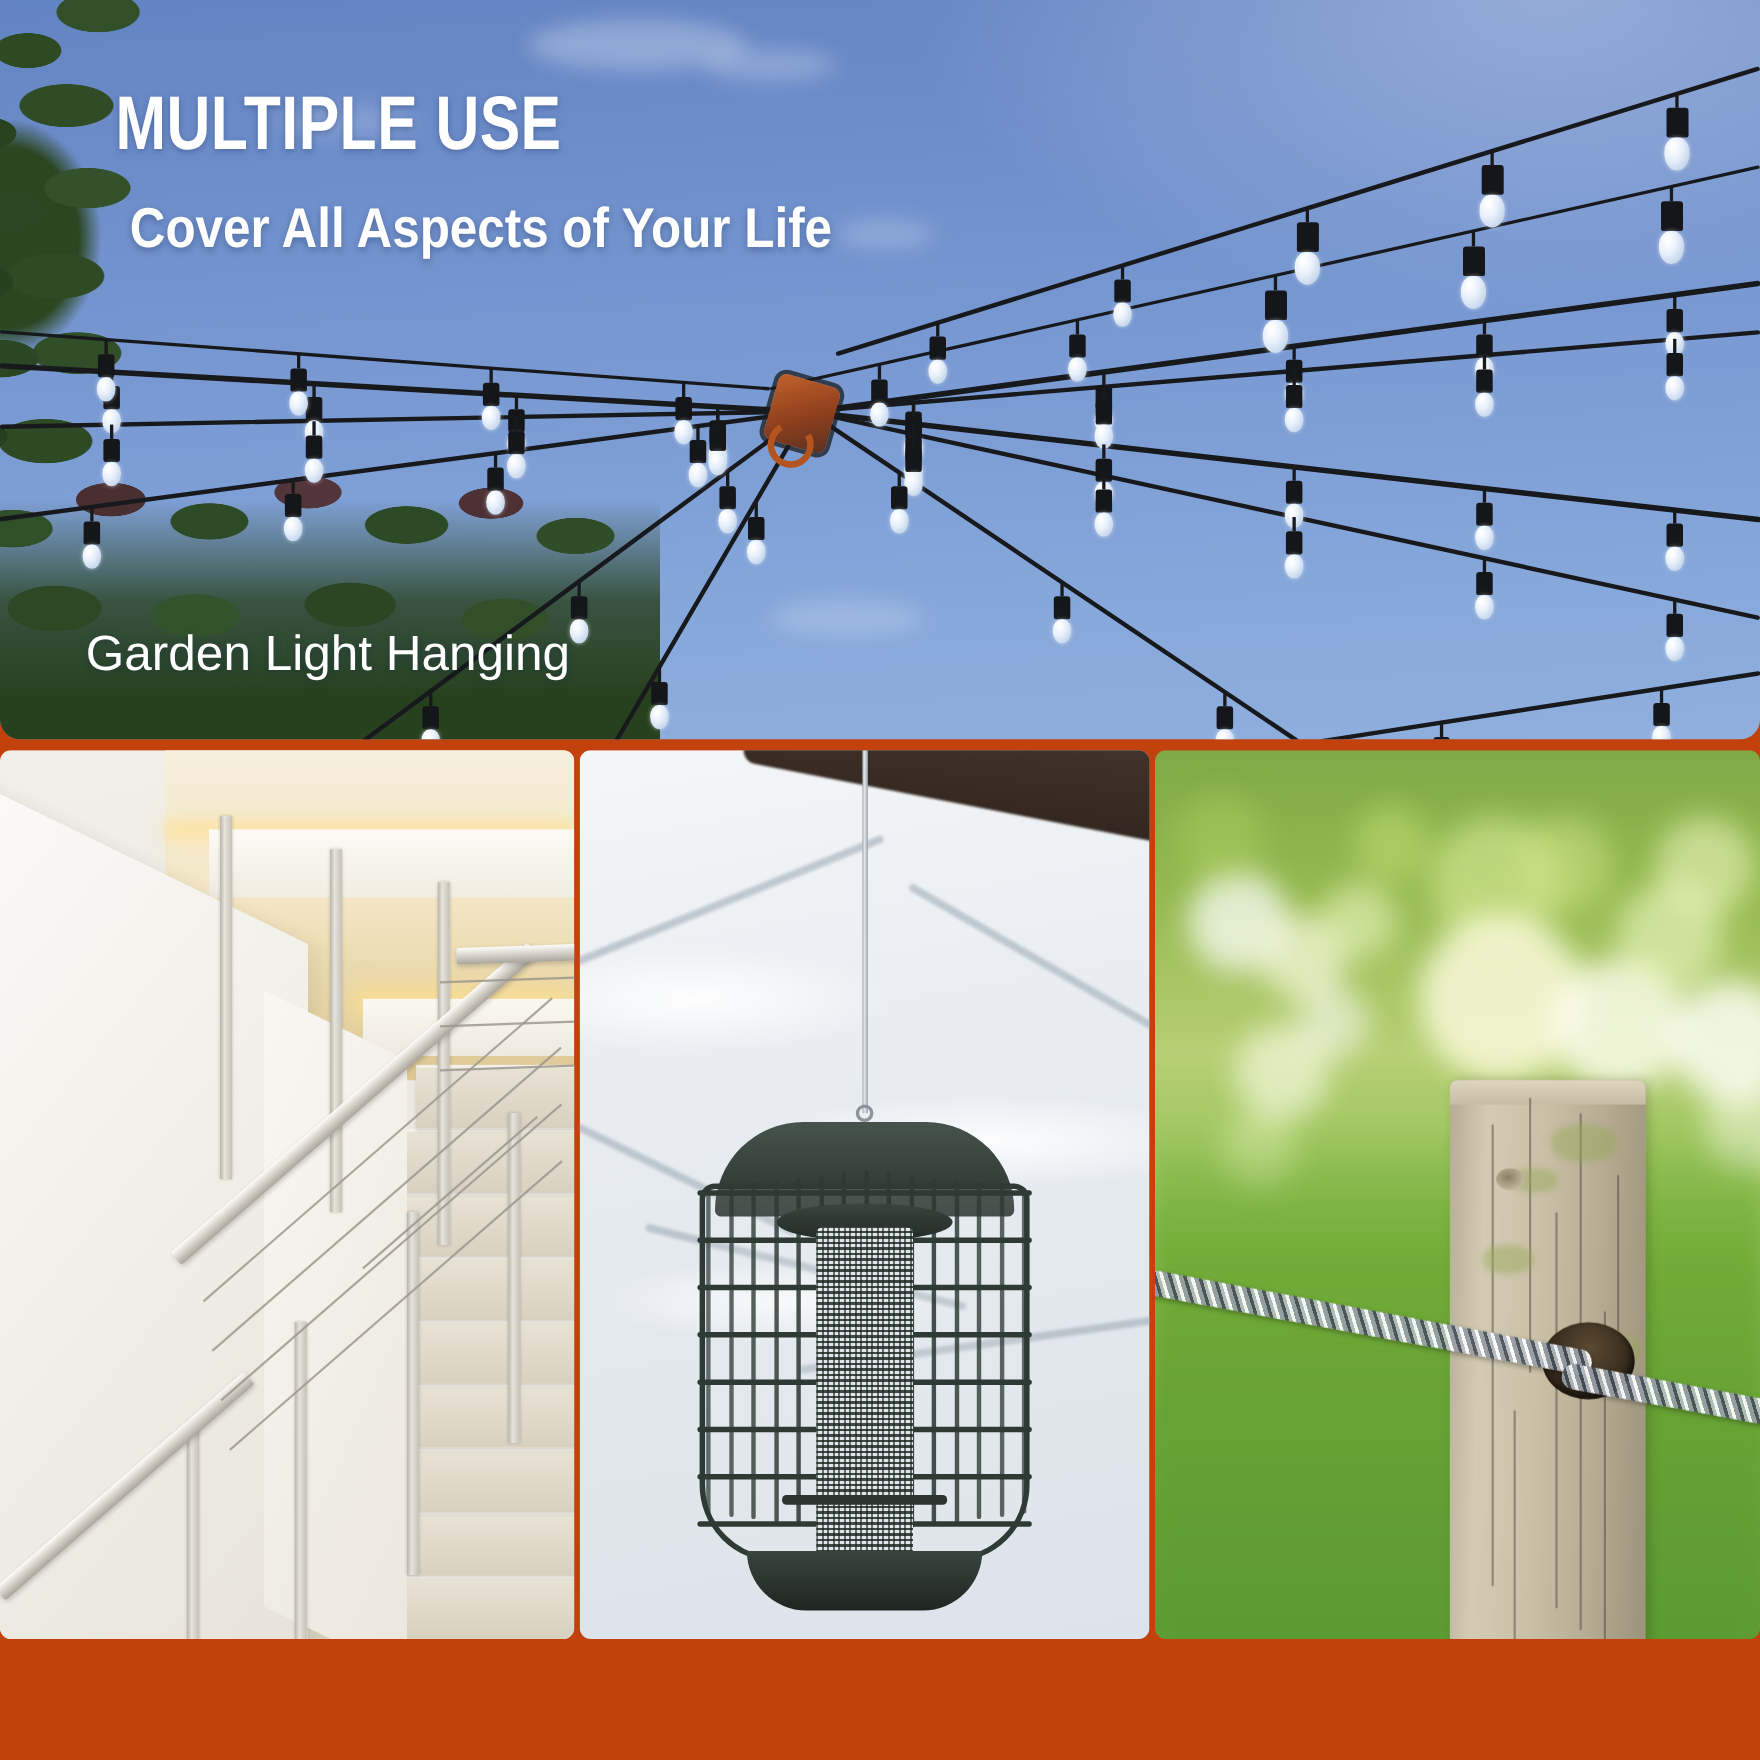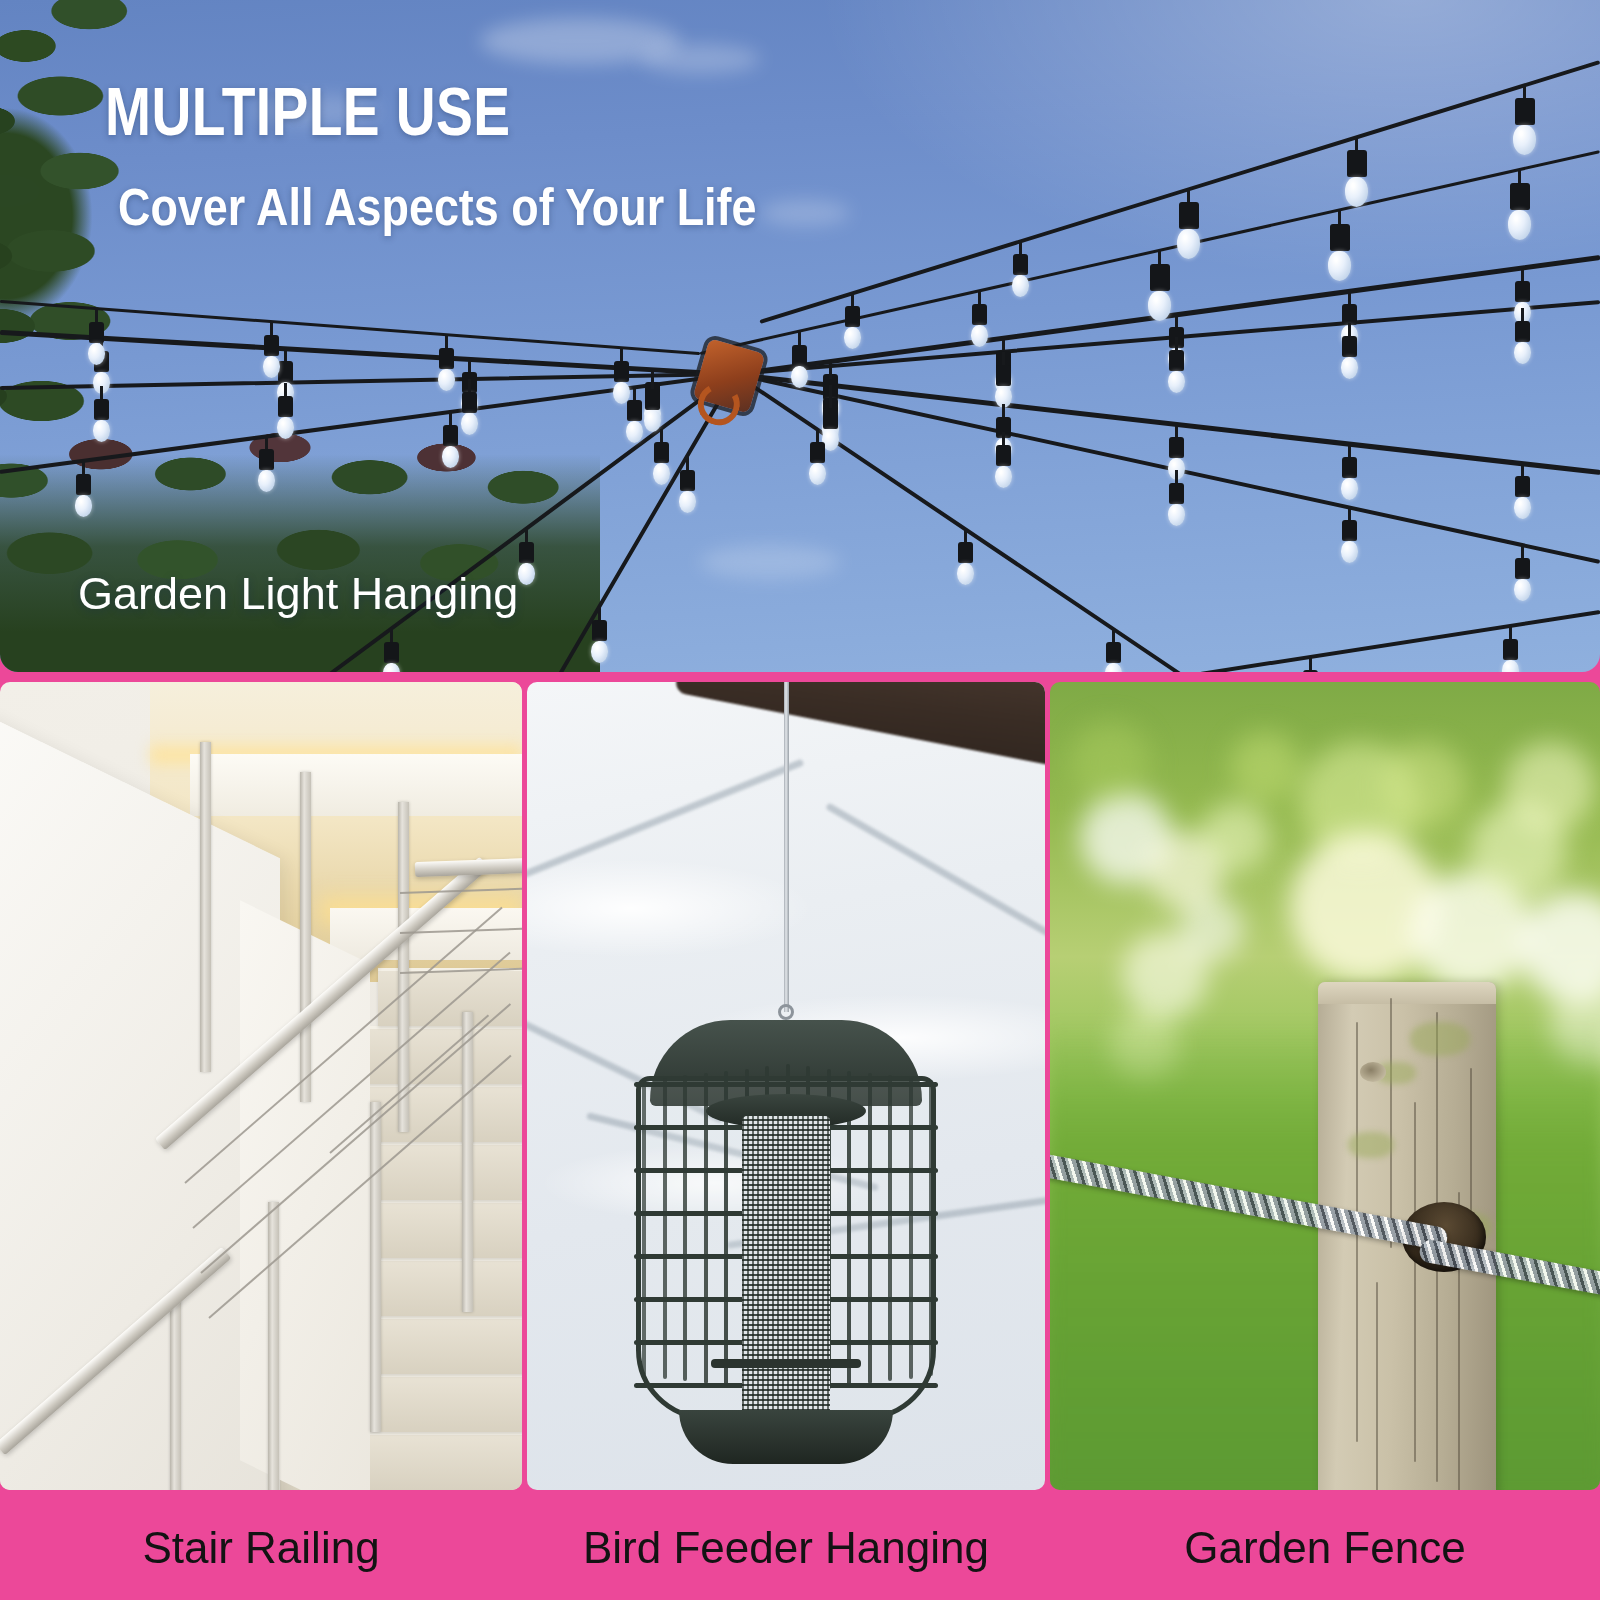--- a/index.html
+++ b/index.html
@@ -1,19 +1,19 @@
 <!DOCTYPE html>
 <html><head>
 <meta charset="utf-8">
 <style>
   * { margin:0; padding:0; box-sizing:border-box; }
   html,body { width:1600px; height:1600px; background:#ffffff;
     font-family:"Liberation Sans","DejaVu Sans",sans-serif; overflow:hidden; }
 
-  .page { position:relative; width:1600px; height:1600px; background:#ec4899; }
+  .page { position:relative; width:1600px; height:1600px; background:#c2410c; }
 
   
   .hero {
     position:absolute; left:0; top:0; width:1600px; height:672px;
     border-radius:0 0 18px 18px; overflow:hidden;
     background:linear-gradient(177deg,#6384c2 0%,#6d8dca 22%,#7899d2 48%,#83a4d8 72%,#8fb0de 100%);
   }
   .hero-sun {
     position:absolute; right:-6%; top:-22%; width:60%; height:70%;
     background:radial-gradient(ellipse at 70% 30%,rgba(255,255,255,.30),rgba(255,255,255,0) 62%);
@@ -674,19 +674,14 @@
               <div class="fc-knot" style="left: 42px; top: 80px; width: 26px; height: 20px;"></div>
             </div>
         </div>
         <div class="fc-hole"></div>
         <div class="fc-cable" style="left:-16px;top:470px;width:420px;transform:rotate(10.5deg);"></div>
         <div class="fc-cable" style="left:370px;top:556px;width:260px;transform:rotate(10.5deg);"></div>
       </div>
     </div>
   </div>
 
-  <div class="caps">
-    <div class="cap-txt cap1">Stair Railing</div>
-    <div class="cap-txt cap2">Bird Feeder Hanging</div>
-    <div class="cap-txt cap3">Garden Fence</div>
-  </div>
 
 </div>
 
 </body></html>

